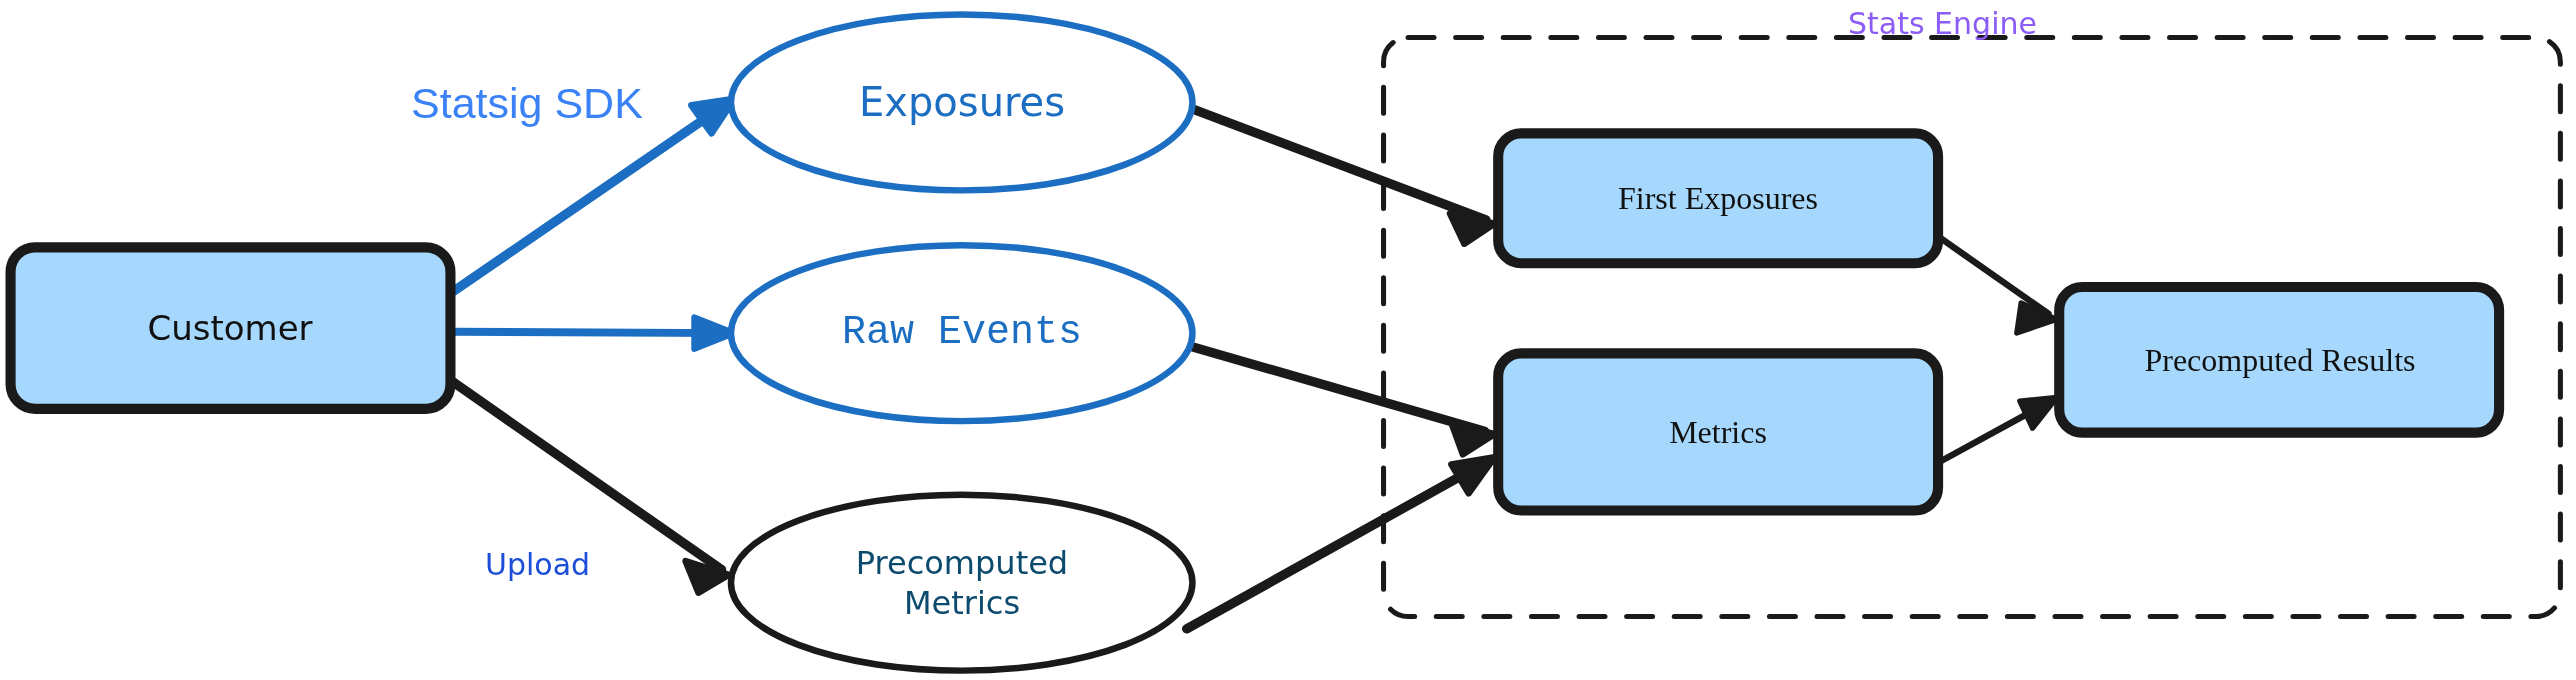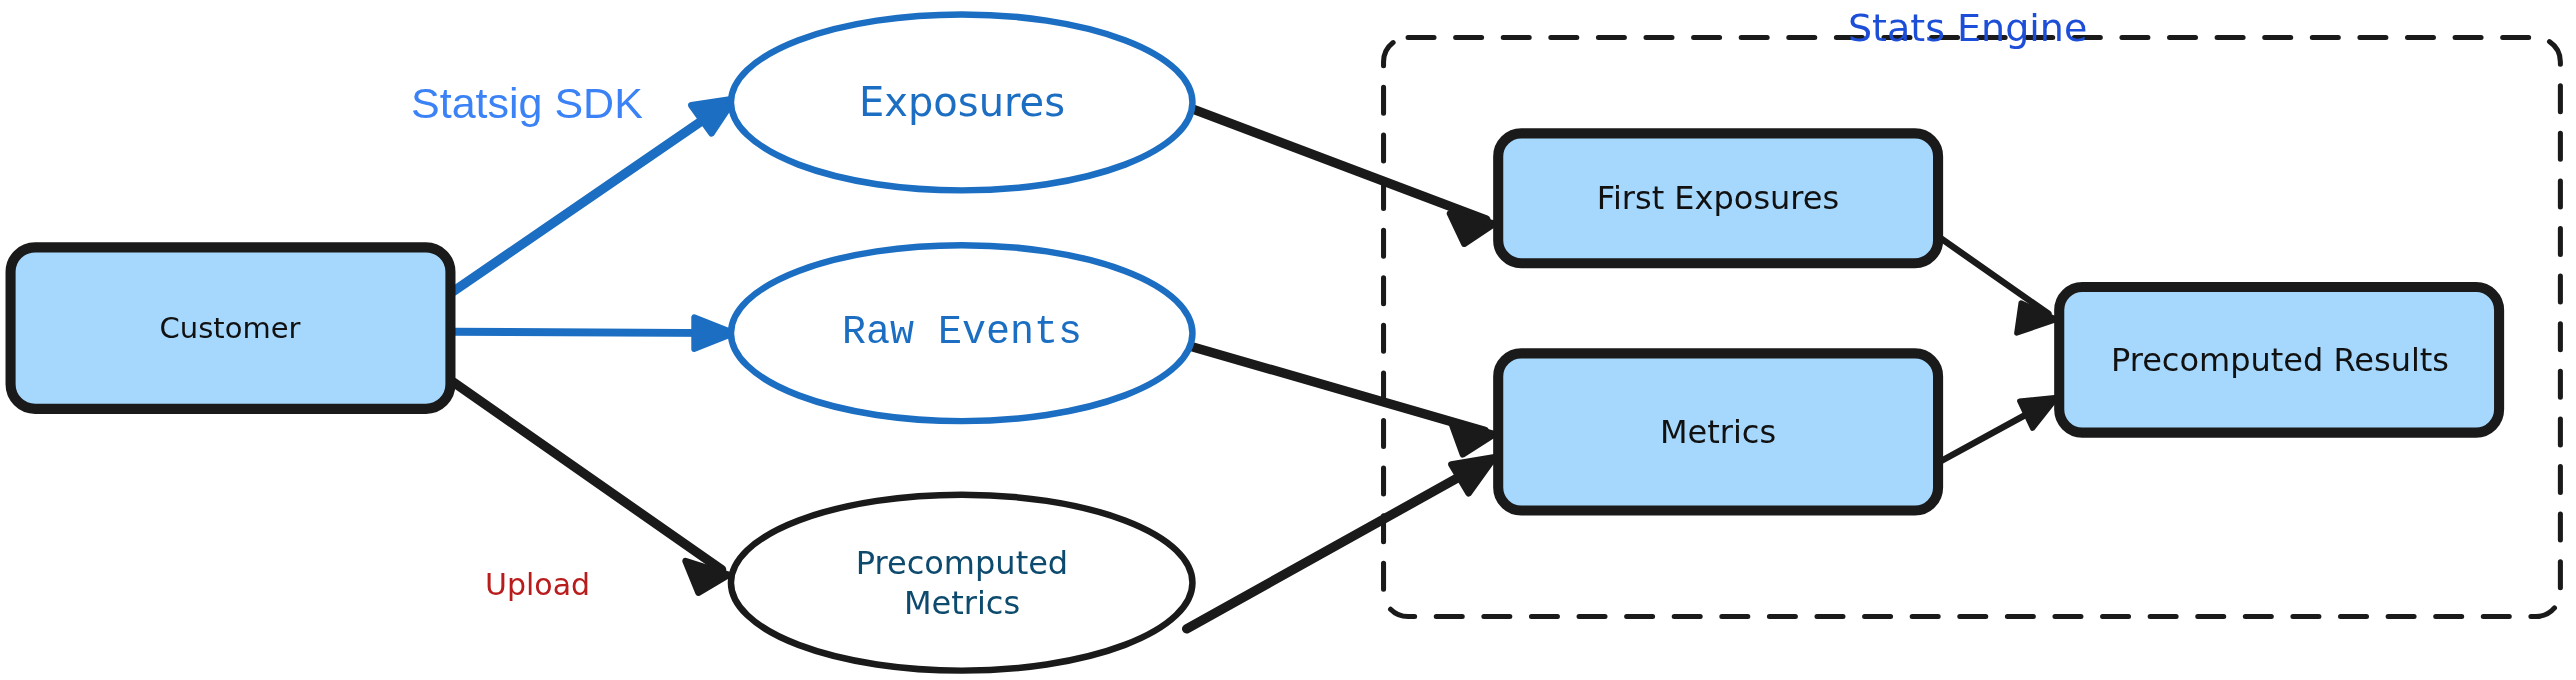--- a/index.html
+++ b/index.html
@@ -10,28 +10,28 @@
   }
   #canvas{position:absolute;inset:0;width:2576px;height:680px;}
   .node-label{
     position:absolute;
     display:flex;align-items:center;justify-content:center;
     text-align:center;
     pointer-events:none;
     line-height:1.25;
     white-space:pre-line;
   }
-  .lbl-customer{font-size:29px;color:#111111;}
-  .lbl-box{font-size:32px;color:#111111;}
+  .lbl-customer{font-size:34px;color:#111111;}
+  .lbl-box{font-size:32px;color:#111111;font-family:Liberation Serif, serif;}
   .lbl-ellipse-blue{font-size:40px;color:#1B6EC2;}
   .lbl-ellipse-black{font-size:32px;color:#0c4a6e;}
   .edge-label{position:absolute;font-size:29px;}
   .edge-label.sdk{color:#3b82f6;font-family:"Liberation Sans", sans-serif;font-size:43px;}
-  .edge-label.upload{color:#b91c1c;font-size:30px;margin-top:20px;}
-  .cluster-label{position:absolute;font-size:38px;color:#1d4ed8;}
+  .edge-label.upload{color:#1d4ed8;font-size:30px;}
+  .cluster-label{position:absolute;font-size:30px;color:#8b5cf6;}
 </style>
 </head>
 <body>
 
 <svg id="canvas" viewBox="0 0 3571 943" xmlns="http://www.w3.org/2000/svg">
 
   <rect x="1918" y="52" width="1632" height="803" rx="34" ry="34" fill="none" stroke="#1A1A1A" stroke-width="7" stroke-dasharray="36 30" stroke-linecap="round"></rect>
 
   <g>
     <path d="M 628 404 L 1010 142" fill="none" stroke="#1B6EC2" stroke-width="13" stroke-linecap="round"></path>

